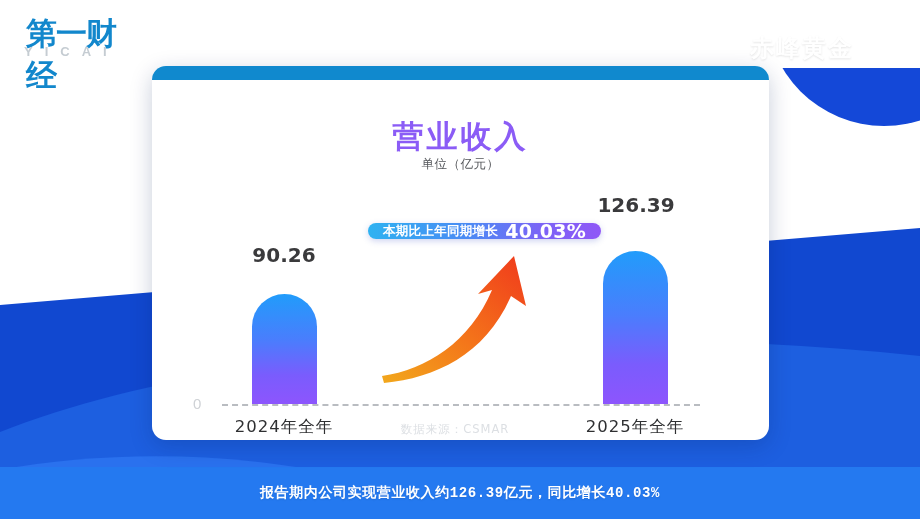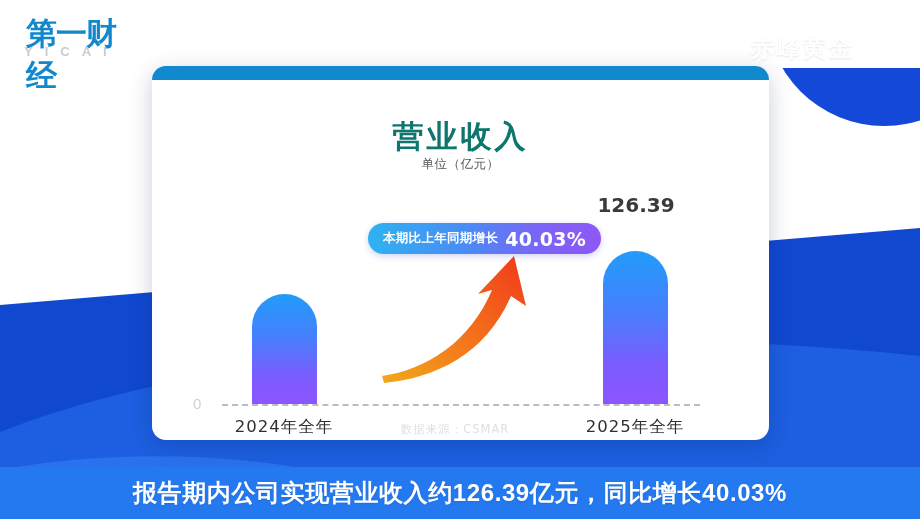--- a/index.html
+++ b/index.html
@@ -61,21 +61,21 @@
   }
   .card-topstrip {
     position:absolute; left:0; top:0; width:100%; height:14px;
     background:#1089CE;
   }
   .card-inner { position:absolute; inset:14px 0 0 0; }
 
   .chart-title {
     position:absolute; left:0; right:0; top:36px; text-align:center;
     font-family:"DejaVu Sans",sans-serif;
-    font-size:31px; font-weight:bold; color:#0f766e;
+    font-size:31px; font-weight:bold; color:#8b5cf6;
     letter-spacing:3px;
   }
   .chart-sub {
     position:absolute; left:0; right:0; top:76px; text-align:center;
     font-size:12.5px; color:#54565a; letter-spacing:0.5px;
     font-family:"DejaVu Sans",sans-serif;
   }
 
   
   .plot { position:absolute; left:0; top:0; width:617px; height:360px; }
@@ -115,21 +115,21 @@
 
   .source {
     position:absolute; left:0; right:11px; top:342px; text-align:center;
     font-size:11.5px; color:#dcdfe3; letter-spacing:1px;
     font-family:"DejaVu Sans",sans-serif;
   }
 
   
   .growth-pill {
     position:absolute; left:216px; top:143px;
-    height:31px; padding:0 15px;
+    height:16px; padding:0 15px;
     border-radius:16px;
     background:linear-gradient(90deg,#2FB2F1 0%,#4A8BF4 42%,#7C63F6 75%,#8F57F7 100%);
     display:flex; align-items:center; gap:7px;
     box-shadow:0 2px 6px rgba(60,80,200,.25);
     white-space:nowrap;
   }
   .growth-text {
     font-family:"DejaVu Sans",sans-serif;
     font-size:12.5px; font-weight:bold; color:#ffffff; letter-spacing:.3px;
   }
@@ -139,22 +139,22 @@
   }
 
   .arrow { position:absolute; left:222px; top:170px; width:170px; height:135px; }
 
   
   .caption-band {
     position:absolute; left:0; bottom:0; width:920px; height:52px;
     z-index:5; display:flex; align-items:center; justify-content:center;
   }
   .caption-text {
-    font-family:Liberation Sans, sans-serif;
-    font-size:24px; font-weight:bold; color:#ffffff; letter-spacing:.6px;
+    font-family:Liberation Mono, monospace;
+    font-size:14px; font-weight:bold; color:#ffffff; letter-spacing:.6px;
     text-shadow:0 1px 2px rgba(0,0,0,.10);
   }
 </style>
 </head>
 <body>
 
 <svg id="bg" viewBox="0 0 920 519" preserveAspectRatio="none">
   <rect x="0" y="0" width="920" height="519" fill="#ffffff"></rect>
 
   <path d="M0 305 L920 228 L920 519 L0 519 Z" fill="#1148D0"></path>
@@ -187,20 +187,21 @@
 
   <div class="card-inner">
     <div class="chart-title">营业收入</div>
     <div class="chart-sub">单位（亿元）</div>
 
     <div class="plot">
 
       <div class="axis-zero">0</div>
       <div class="baseline"></div>
 
+      <div class="bar-val v1">90.26</div>
       <div class="bar b1" style="height: 109.6px;"></div>
       <div class="cat-lab c1">2024年全年</div>
 
       <div class="bar-val v2">126.39</div>
       <div class="bar b2" style="height: 153.5px;"></div>
       <div class="cat-lab c2">2025年全年</div>
 
       <svg class="arrow" viewBox="0 0 170 135">
         <defs>
           <linearGradient id="agrad" x1="0" y1="1" x2="1" y2="0">

